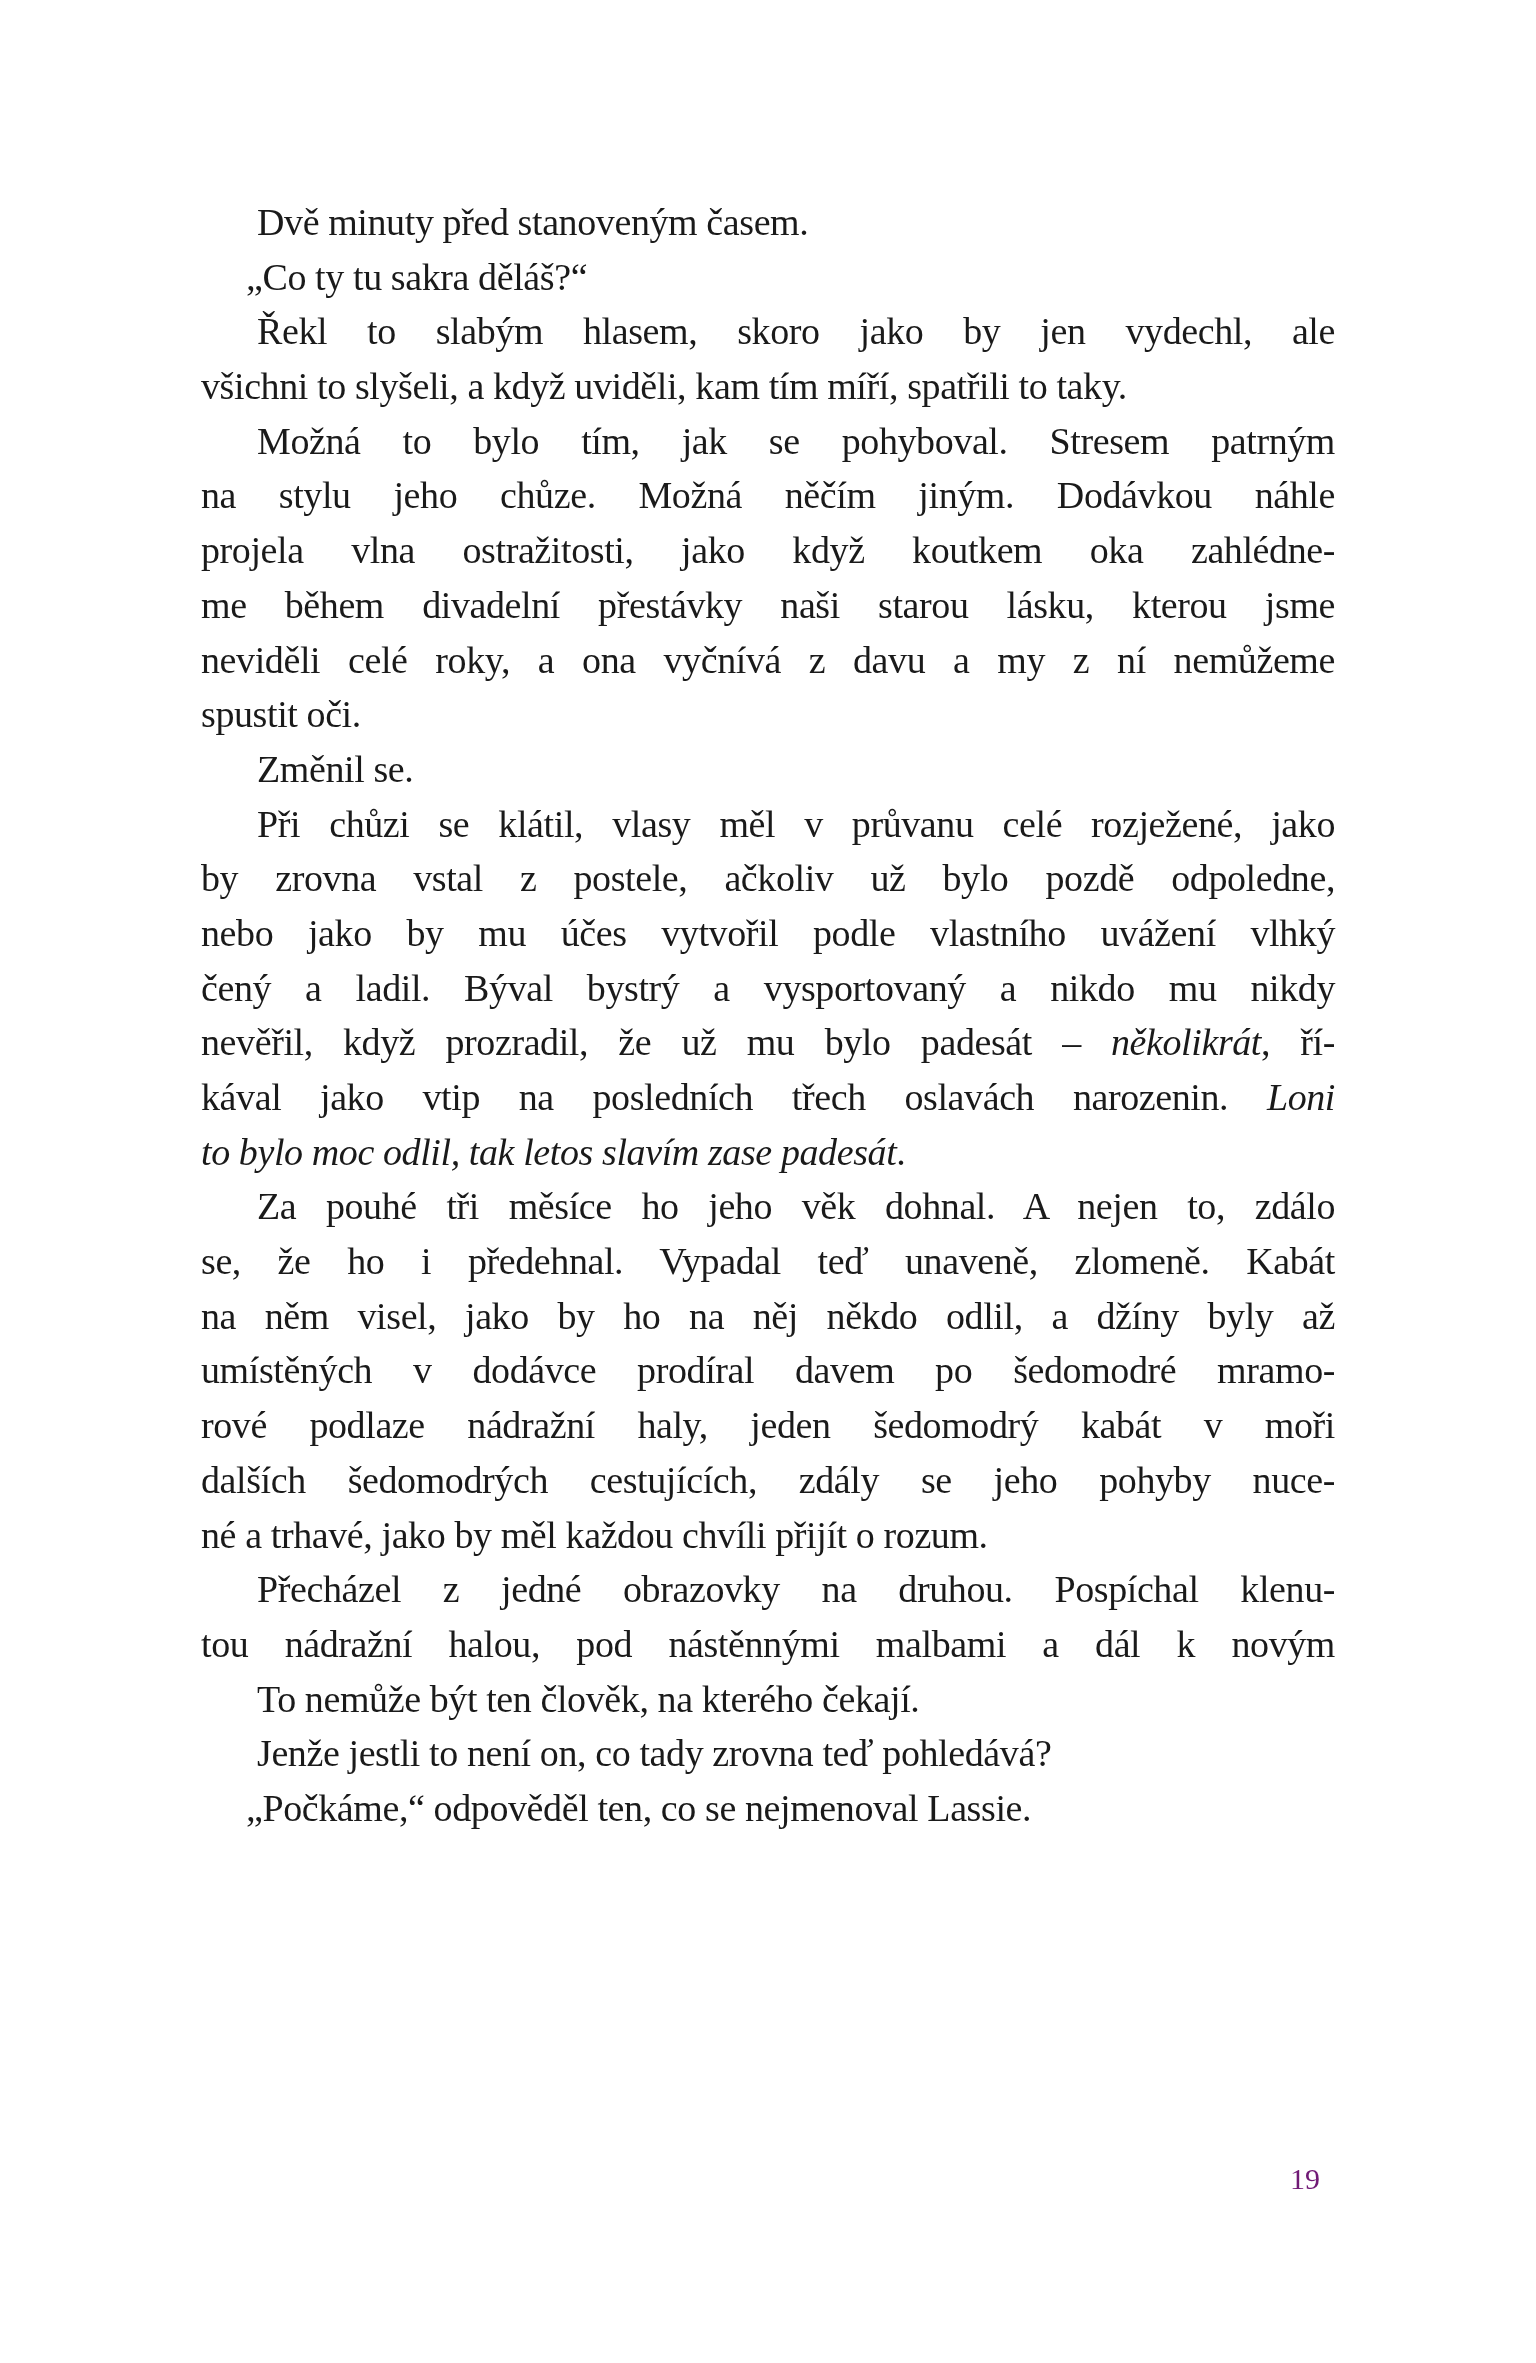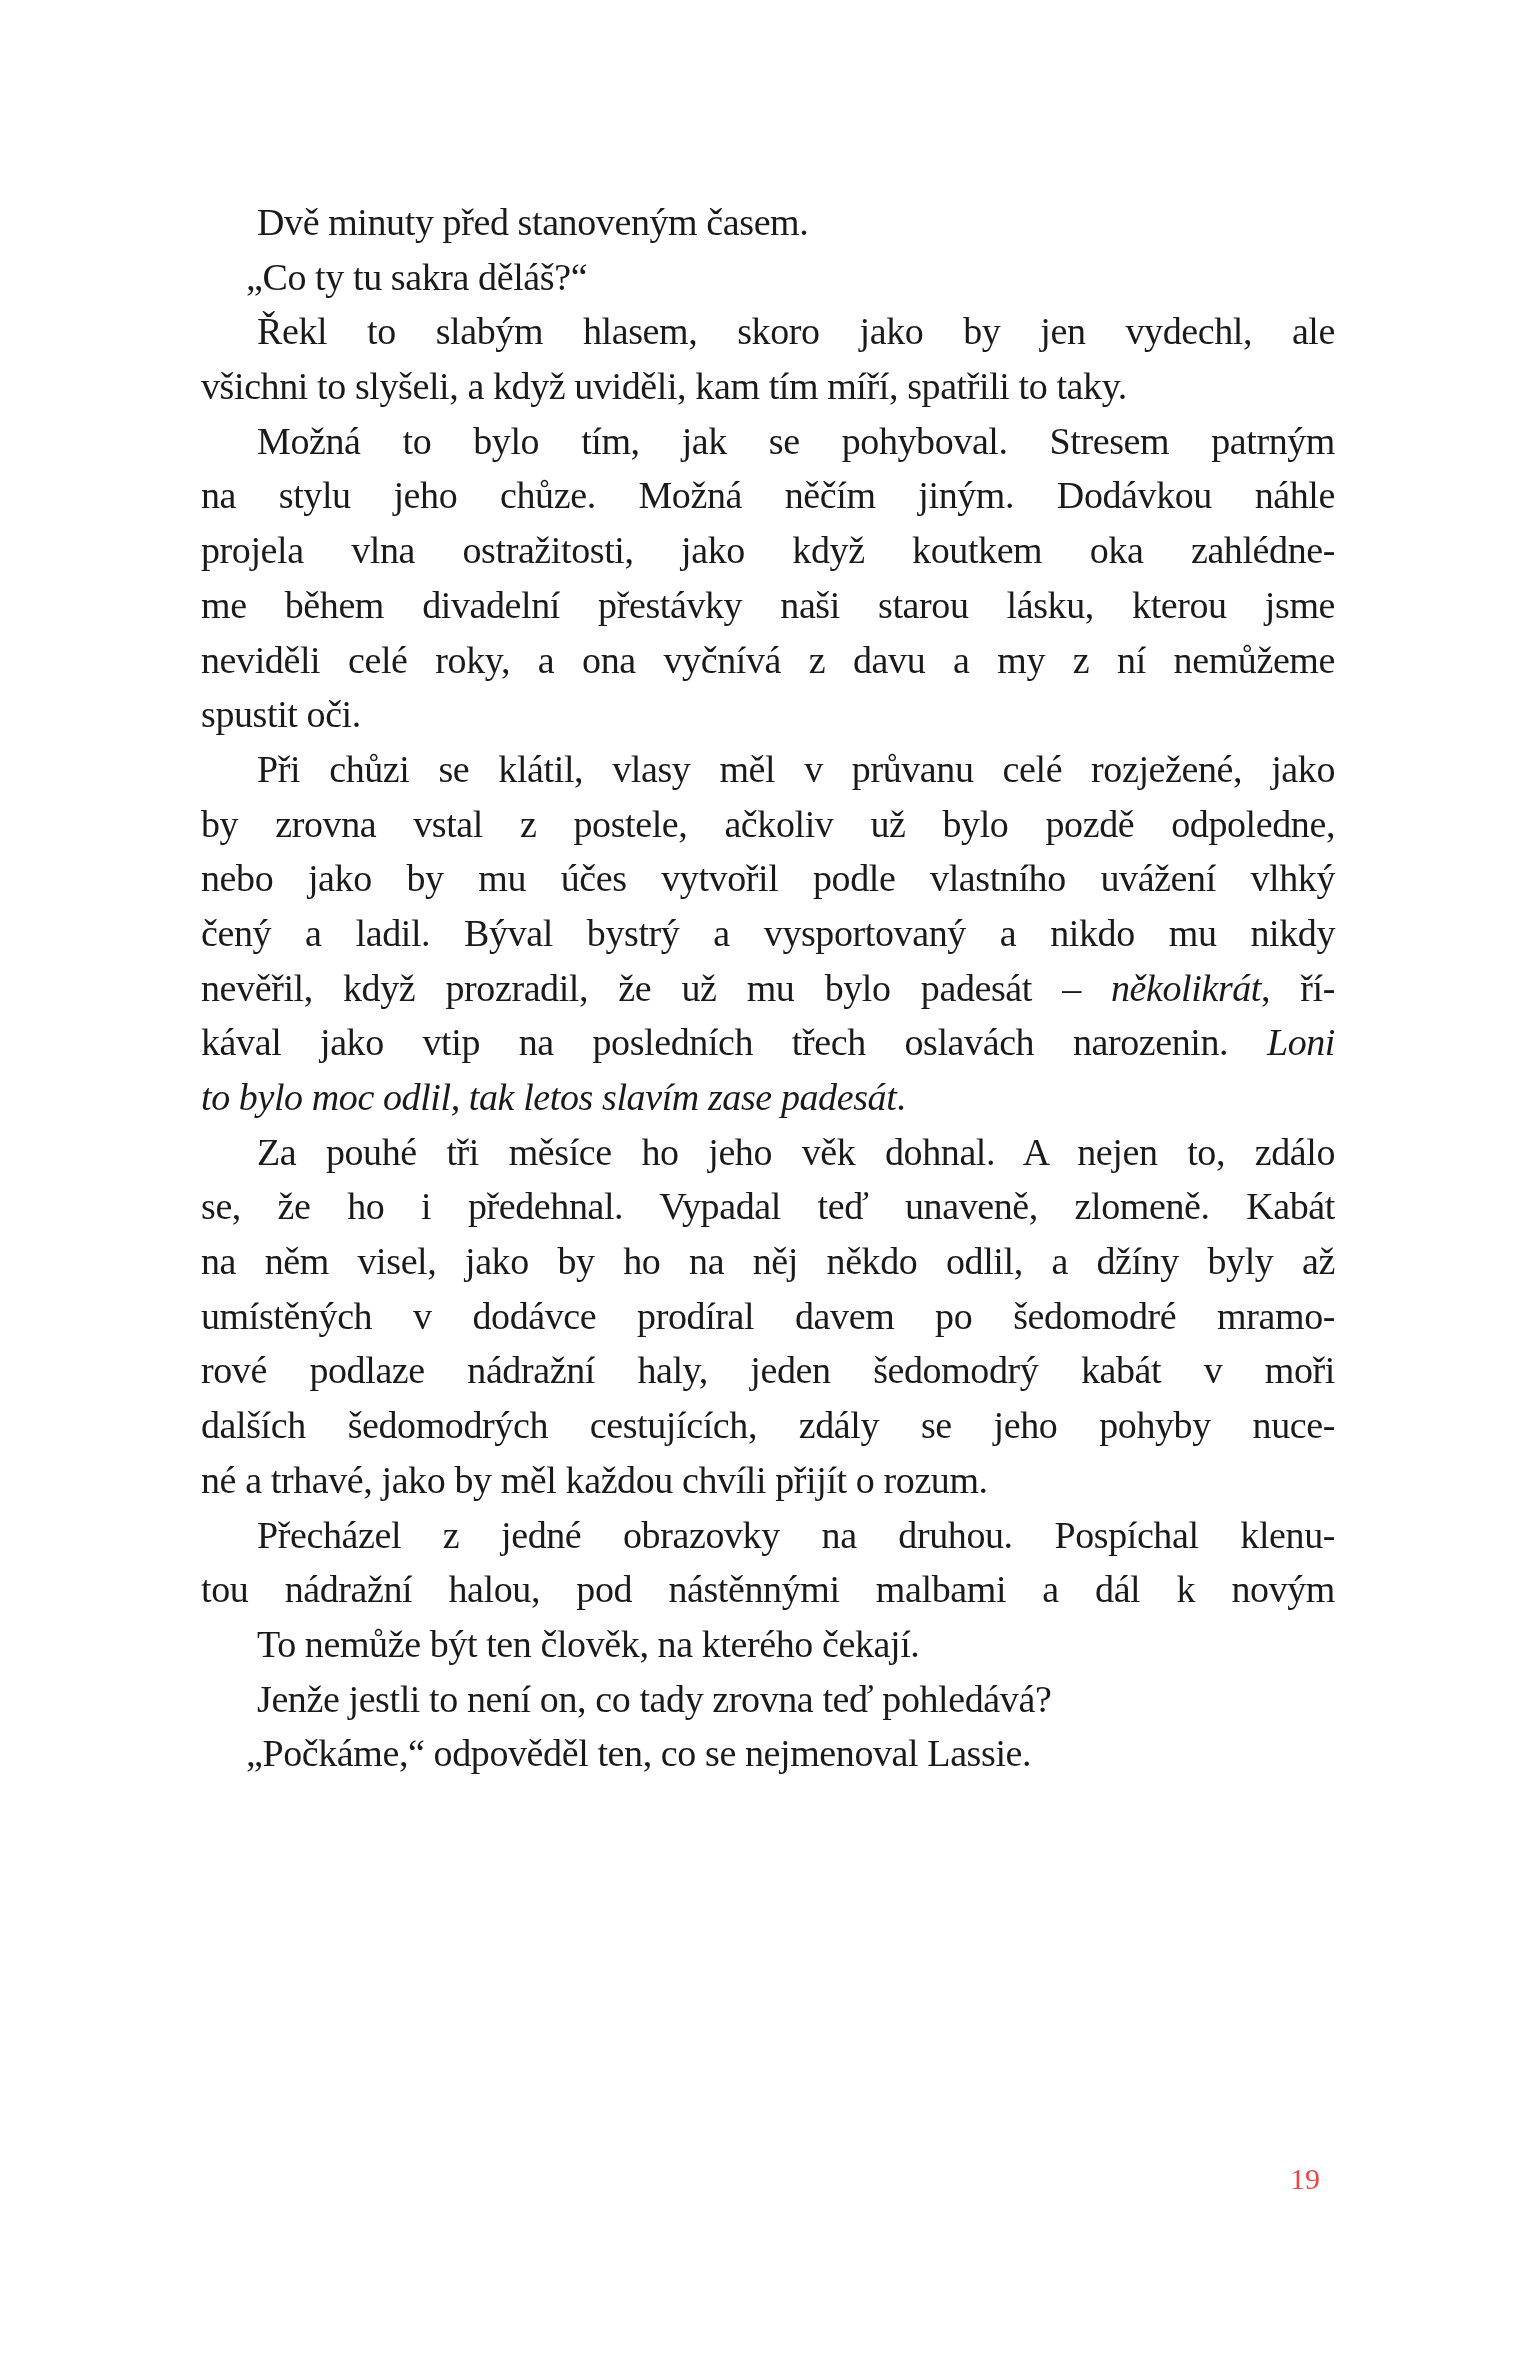--- a/index.html
+++ b/index.html
@@ -17,38 +17,39 @@
     text-align: justify; text-align-last: justify;
     letter-spacing: -0.4px;
   }
   .line.last { text-align-last: left; }
   .line.indent { padding-left: 56px; }
   .line.indent-q { padding-left: 45px; }
   .it { font-style: italic; }
   .page-number {
     position: absolute; left: 1290px; top: 2162px;
     font-family: "Liberation Serif", "DejaVu Serif", serif;
-    font-size: 30px; color: #ef4444;
+    font-size: 30px; color: #701a75;
   }
 </style>
 </head>
 <body>
 
 <div class="page">
   <div class="text-block">
     <span class="line indent last">Dvě minuty před stanoveným časem.</span>
     <span class="line indent-q last">„Co ty tu sakra děláš?“</span>
     <span class="line indent">Řekl to slabým hlasem, skoro jako by jen vydechl, ale</span>
     <span class="line last">všichni to slyšeli, a když uviděli, kam tím míří, spatřili to taky.</span>
     <span class="line indent">Možná to bylo tím, jak se pohyboval. Stresem patrným</span>
     <span class="line">na stylu jeho chůze. Možná něčím jiným. Dodávkou náhle</span>
     <span class="line">projela vlna ostražitosti, jako když koutkem oka zahlédne-</span>
     <span class="line">me během divadelní přestávky naši starou lásku, kterou jsme</span>
     <span class="line">neviděli celé roky, a ona vyčnívá z davu a my z ní nemůžeme</span>
     <span class="line last">spustit oči.</span>
+    <span class="line indent last">Změnil se.</span>
     <span class="line indent">Při chůzi se klátil, vlasy měl v průvanu celé rozježené, jako</span>
     <span class="line">by zrovna vstal z postele, ačkoliv už bylo pozdě odpoledne,</span>
     <span class="line">nebo jako by mu účes vytvořil podle vlastního uvážení vlhký</span>
     <span class="line">čený a ladil. Býval bystrý a vysportovaný a nikdo mu nikdy</span>
     <span class="line"><span>nevěřil, když prozradil, že už mu bylo padesát – </span><span class="it">několikrát</span><span>, ří-</span></span>
     <span class="line"><span>kával jako vtip na posledních třech oslavách narozenin. </span><span class="it">Loni</span></span>
     <span class="line last"><span class="it">to bylo moc odlil, tak letos slavím zase padesát</span><span>.</span></span>
     <span class="line indent">Za pouhé tři měsíce ho jeho věk dohnal. A nejen to, zdálo</span>
     <span class="line">se, že ho i předehnal. Vypadal teď unaveně, zlomeně. Kabát</span>
     <span class="line">na něm visel, jako by ho na něj někdo odlil, a džíny byly až</span>

